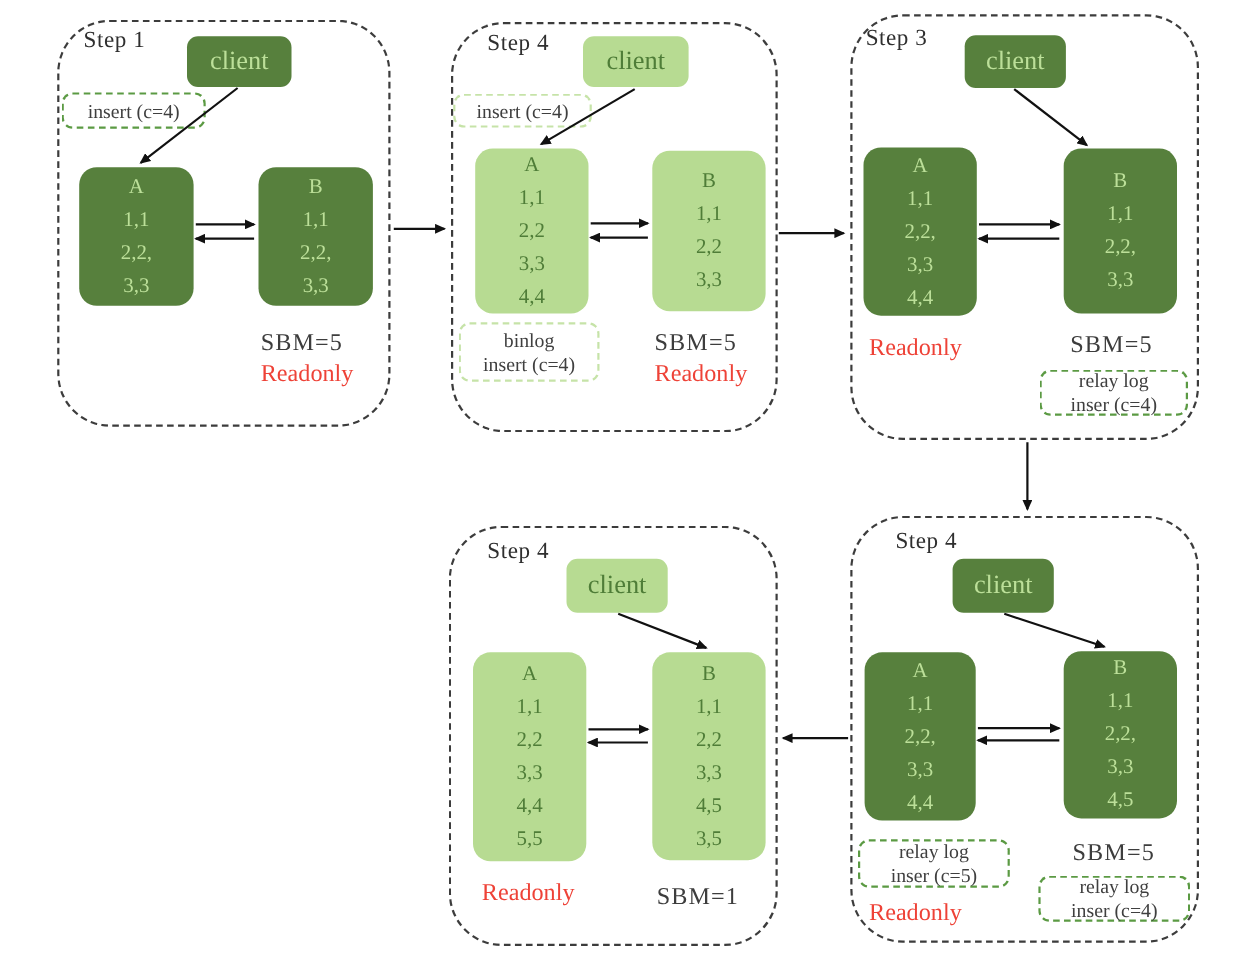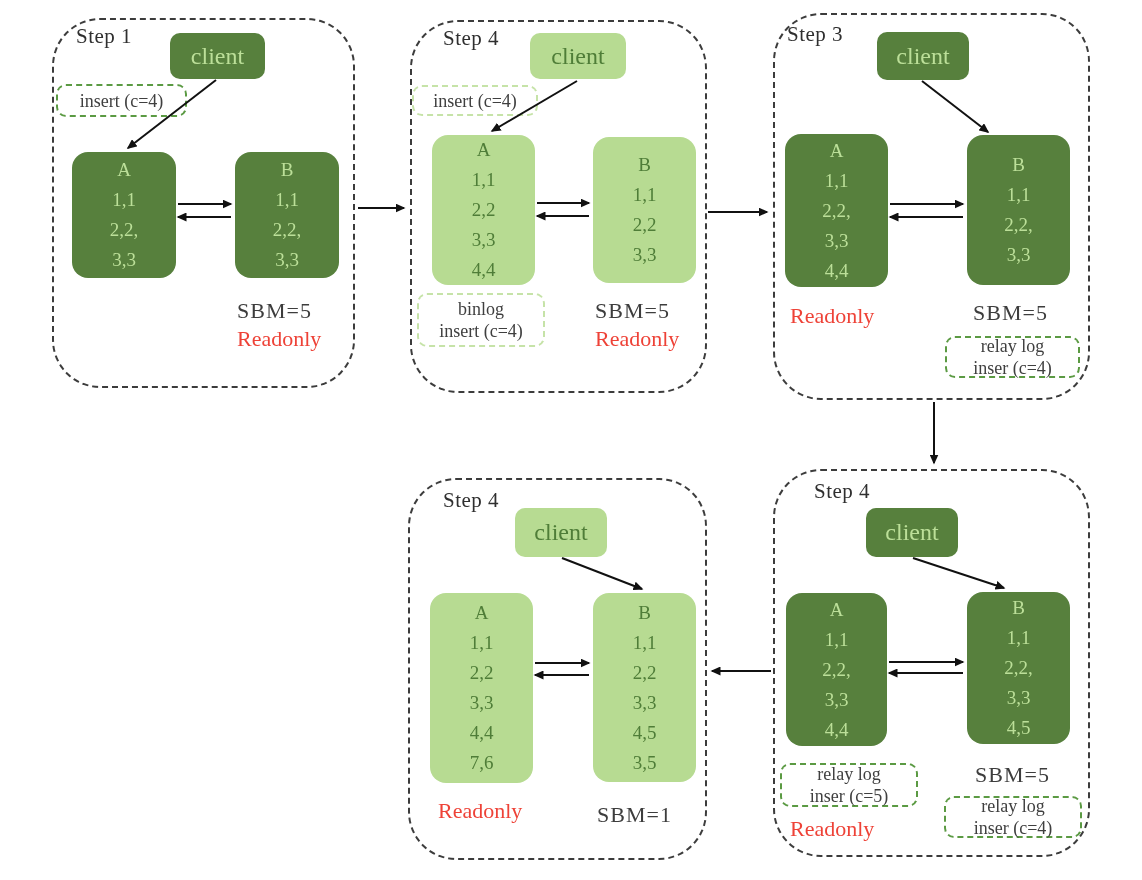--- a/index.html
+++ b/index.html
@@ -186,21 +186,21 @@
   <div class="step-label" style="left:443px;top:488px;">Step 4</div>
   <div class="client light" style="left:515px;top:508px;width:92px;height:49px;">
     <span>client</span>
   </div>
   <div class="node light" style="left:430px;top:593px;width:103px;height:190px;">
     <div class="nrow">A</div>
     <div class="nrow">1,1</div>
     <div class="nrow">2,2</div>
     <div class="nrow">3,3</div>
     <div class="nrow">4,4</div>
-    <div class="nrow">7,6</div>
+    <div class="nrow">5,5</div>
   </div>
   <div class="node light" style="left:593px;top:593px;width:103px;height:189px;">
     <div class="nrow">B</div>
     <div class="nrow">1,1</div>
     <div class="nrow">2,2</div>
     <div class="nrow">3,3</div>
     <div class="nrow">4,5</div>
     <div class="nrow">3,5</div>
   </div>
   <div class="readonly" style="left:438px;top:798px;">Readonly</div>

